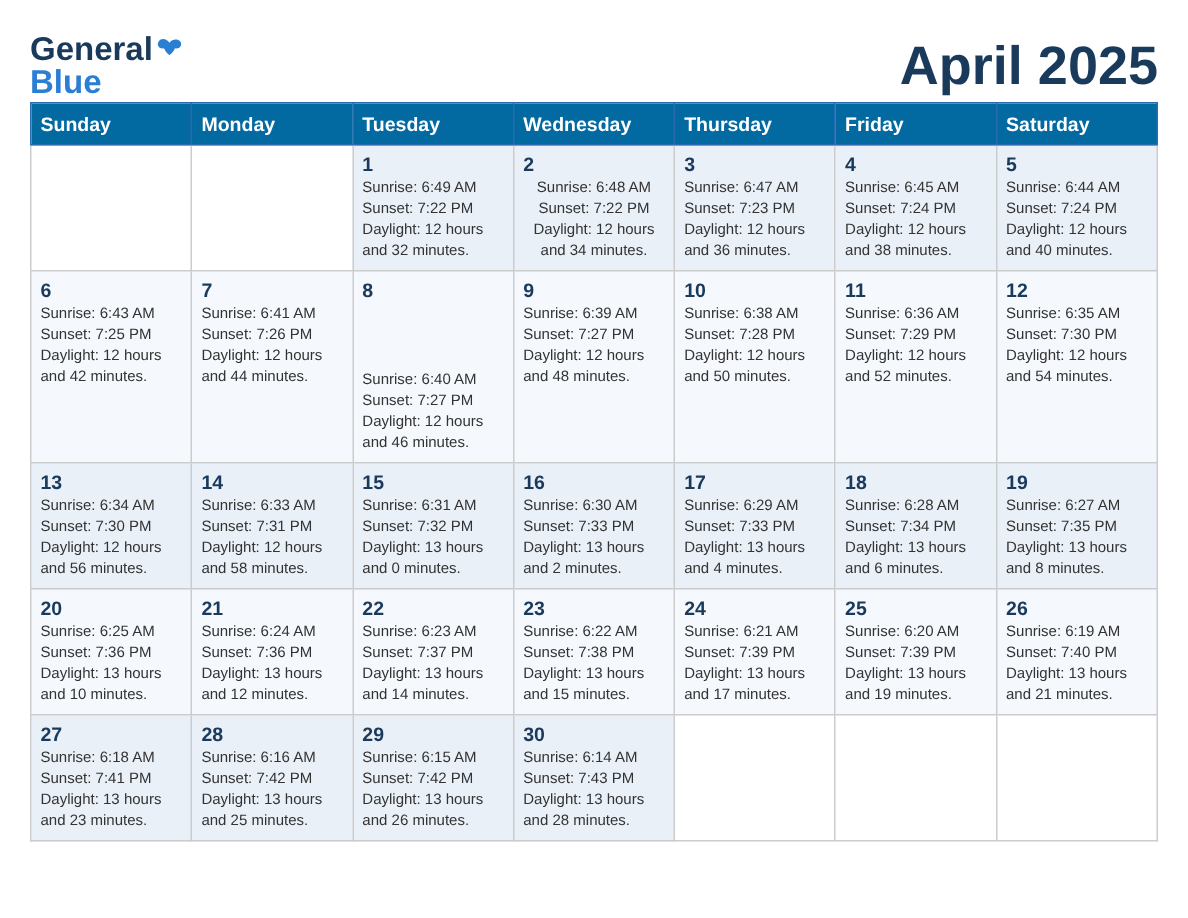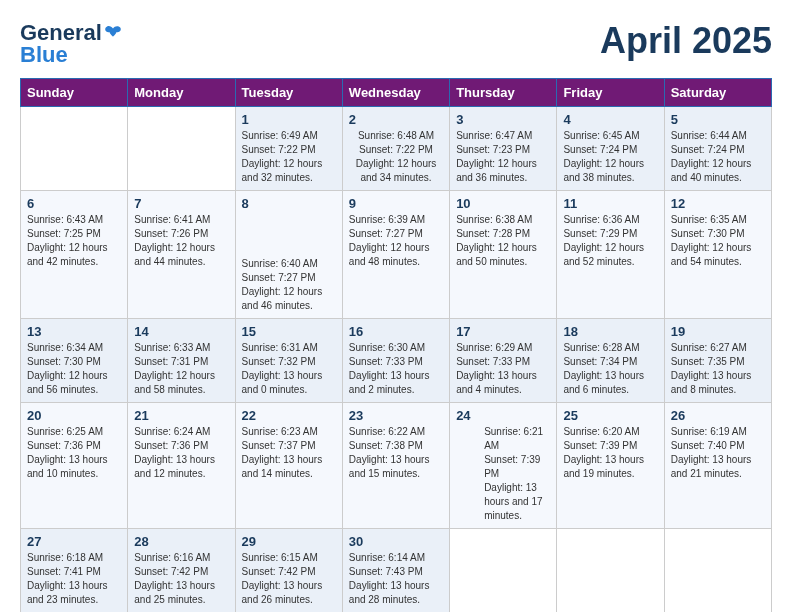--- a/index.html
+++ b/index.html
@@ -6,22 +6,21 @@
     body {
       font-family: Arial, sans-serif;
       background: #fff;
       width: 792px;
       min-height: 612px;
       padding: 20px;
     }
     .header {
       display: flex;
       justify-content: space-between;
-      align-items: flex-start;
-      margin-bottom: 10px;
+      align-items: center;
     }
     .logo {
       display: flex;
       flex-direction: column;
       align-items: flex-start;
     }
     .logo-text {
       display: flex;
       align-items: center;
       font-size: 22px;
@@ -45,21 +44,21 @@
     .location {
       font-size: 16px;
       color: #444;
     }
     .calendar {
       width: 100%;
       border-collapse: collapse;
       border: 1px solid #ccc;
     }
     .calendar th {
-      background-color: #701a75;
+      background-color: #0369a1;
       color: #fff;
       font-weight: bold;
       font-size: 13px;
       padding: 6px 6px;
       text-align: left;
       border: 1px solid #2a6ab1;
     }
     .calendar td {
       width: calc(100% / 7);
       vertical-align: top;
@@ -265,21 +264,21 @@
 Daylight: 13 hours and 14 minutes.</div>
         </td>
         <td>
           <span class="day-num">23</span>
           <div class="day-info" style="white-space: pre-line;">Sunrise: 6:22 AM
 Sunset: 7:38 PM
 Daylight: 13 hours and 15 minutes.</div>
         </td>
         <td>
           <span class="day-num">24</span>
-          <div class="day-info" style="white-space: pre-line; margin-left: 28px;">Sunrise: 6:21 AM
+          <div class="day-info" style="white-space: pre-line;">Sunrise: 6:21 AM
 Sunset: 7:39 PM
 Daylight: 13 hours and 17 minutes.</div>
         </td>
         <td>
           <span class="day-num">25</span>
           <div class="day-info" style="white-space: pre-line;">Sunrise: 6:20 AM
 Sunset: 7:39 PM
 Daylight: 13 hours and 19 minutes.</div>
         </td>
         <td>

